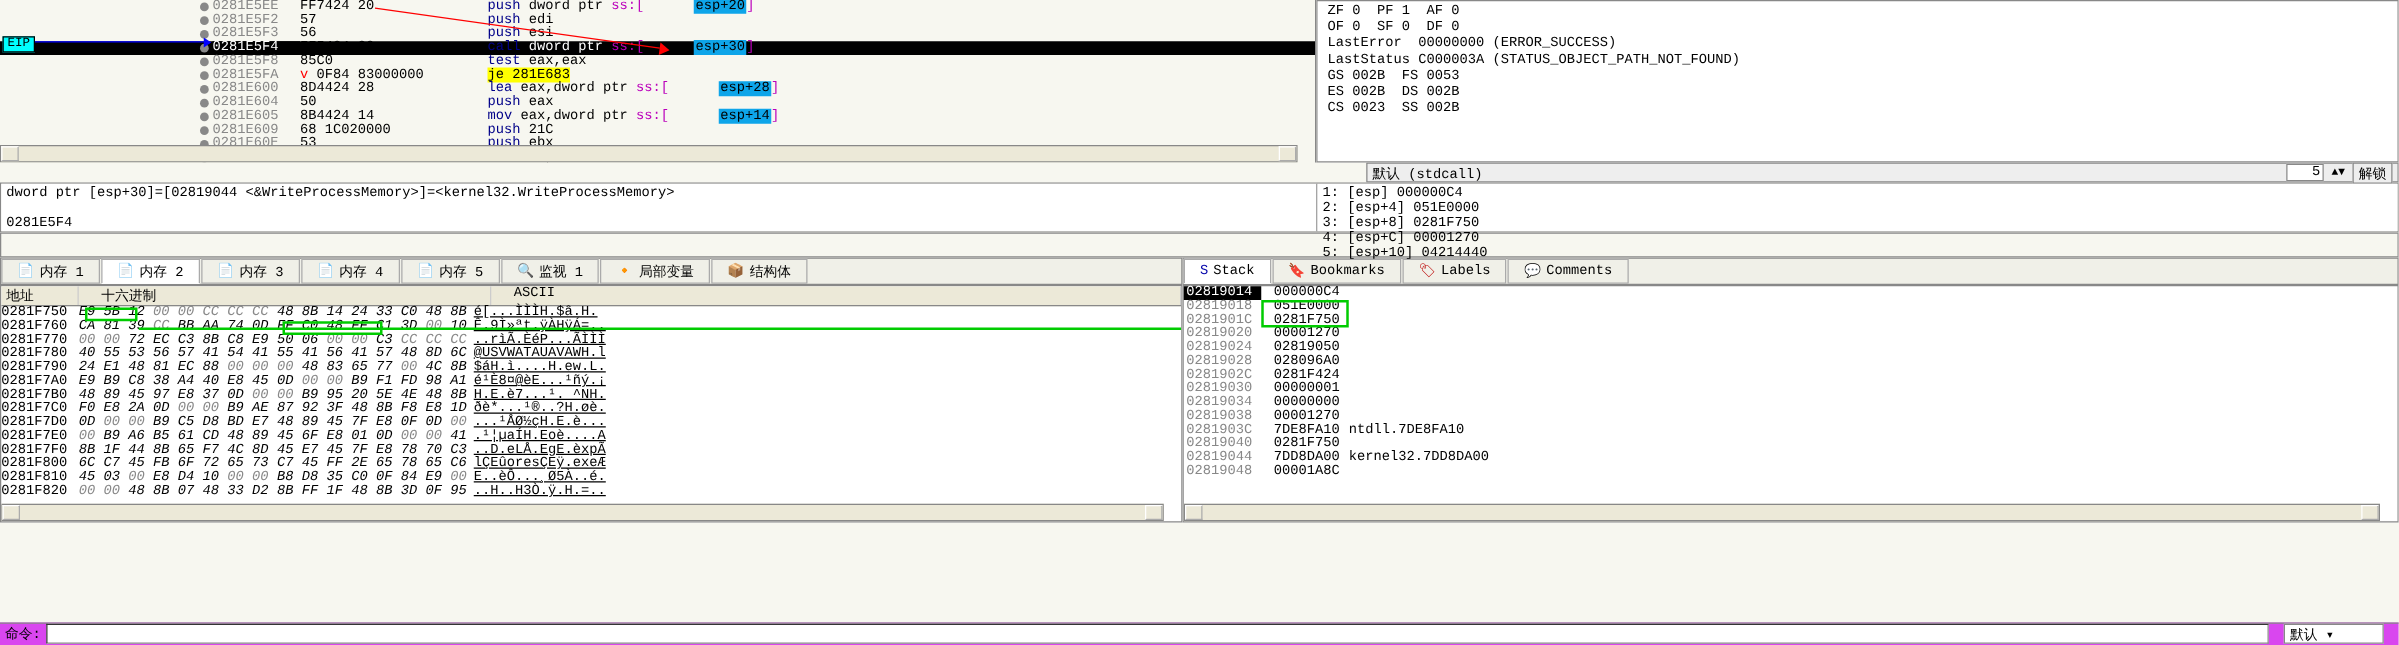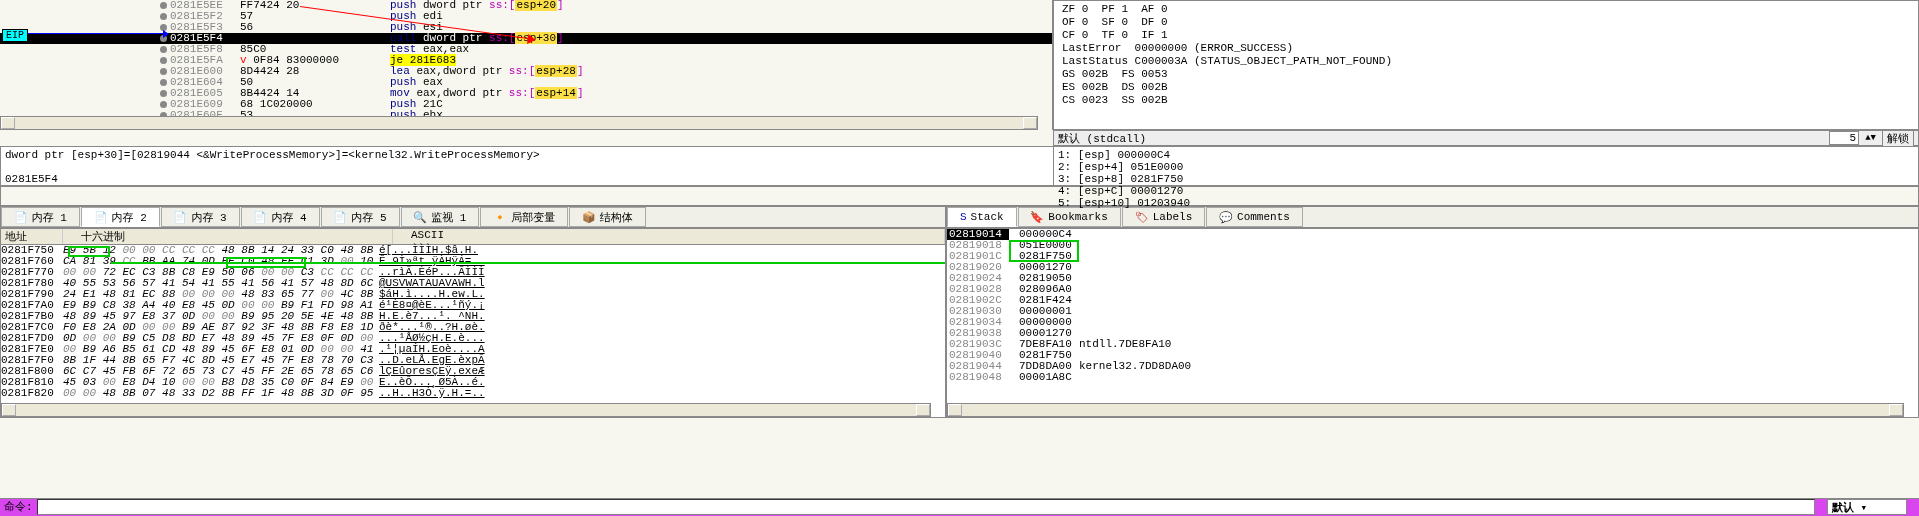--- a/index.html
+++ b/index.html
@@ -10,21 +10,21 @@
 .disasm-row.current { background:#000; color:#fff; }
 .bp-col { width:170px; display:flex; justify-content:flex-end; padding-right:3px; }
 .bp-dot { width:7px; height:7px; background:#888; border-radius:50%; }
 .addr-col { width:70px; color:#888; }
 .addr-col.cur { color:#fff; background:#000; }
 .bytes-col { width:150px; color:#000; }
 .instr-col { flex:1; }
 .instr-col .mn { color:#008; }
 .instr-col .seg { color:#b0b; }
 .instr-col .br { color:#b0b; }
-.instr-col .bracket { background:#fde047; color:#000; padding:0 1px; }
+.instr-col .bracket { background:#0ea5e9; color:#000; padding:0 1px;margin-left:40px; }
 .instr-col .je { background:#ff0; color:#000; }
 .eip-label { position:absolute; left:2px; top:29px; background:#0ff; color:#000; padding:0 3px; border:1px solid #000; font-size:10px; z-index:5; }
 .eip-arrow { position:absolute; left:28px; top:33px; width:135px; height:1px; background:#00f; z-index:4; }
 .eip-arrow::after { content:''; position:absolute; right:-6px; top:-3px; border-left:6px solid #00f; border-top:4px solid transparent; border-bottom:4px solid transparent; }
 .red-arrow { position:absolute; left:300px; top:6px; width:230px; height:1px; background:#f00; transform-origin:left; transform:rotate(8deg); z-index:3; }
 .red-arrow::after { content:''; position:absolute; right:-8px; top:-4px; border-left:8px solid #f00; border-top:5px solid transparent; border-bottom:5px solid transparent; }
 .reg-panel { flex:1; background:#fff; padding:2px 8px; border:1px solid #888; }
 .reg-line { line-height:13px; white-space:pre; }
 .mid-bar { display:flex; height:40px; border:1px solid #888; }
 .expr-box { width:1053px; background:#fff; padding:2px 4px; border-right:1px solid #888; }
@@ -47,21 +47,21 @@
 .stack-row { display:flex; height:11px; line-height:11px; }
 .stack-addr { width:62px; color:#888; padding-left:2px; }
 .stack-addr.black { background:#000; color:#fff; }
 .stack-val { width:70px;padding-left:10px; }
 .stack-cmt { flex:1; }
 .green-box { position:absolute; border:2px solid #0c0; pointer-events:none; z-index:10; }
 .green-arrow-line { position:absolute; height:2px; background:#0c0; z-index:9; }
 .cmd-bar { position:absolute; bottom:0; left:0; right:0; height:18px; display:flex; background:#d946ef; border-top:1px solid #888; }
 .cmd-lbl { padding:0 4px; }
 .cmd-input { flex:1; background:#fff; border:1px inset #888; height:16px; }
-.cmd-sel { width:80px; border:1px solid #888; background:#fff; margin:0 12px; height:16px; padding:0 4px;font-weight:bold; }
+.cmd-sel { width:80px; border:1px solid #888; background:#fff; margin:0 12px; height:16px; padding:0 4px; }
 .sb-h { position:absolute; bottom:0; left:0; right:14px; height:14px; background:#ece9d8; border:1px solid #888; display:flex; }
 .sb-btn { width:14px; height:12px; background:#ece9d8; border:1px outset #fff; }
 .unlock-btn { border:1px solid #888; padding:0 4px; background:#eee; }
 .spinner { border:1px solid #888; width:30px; display:inline-block; background:#fff; text-align:right; padding-right:2px; }
 </style>
 </head>
 <body>
 
 <div class="main">
   <div class="disasm-panel">
@@ -169,56 +169,55 @@
     <div class="sb-h">
         <div class="sb-btn"></div>
         <div style="flex:1"></div>
         <div class="sb-btn"></div>
       </div>
   </div>
   <div class="reg-panel">
     <div id="reg-content">
         <div class="reg-line">ZF 0  PF 1  AF 0</div>
         <div class="reg-line">OF 0  SF 0  DF 0</div>
-        <div class="reg-line">CF 0  TF 0  IF 1</div>
         <div class="reg-line"></div>
         <div class="reg-line">LastError  00000000 (ERROR_SUCCESS)</div>
         <div class="reg-line">LastStatus C000003A (STATUS_OBJECT_PATH_NOT_FOUND)</div>
         <div class="reg-line"></div>
         <div class="reg-line">GS 002B  FS 0053</div>
         <div class="reg-line">ES 002B  DS 002B</div>
         <div class="reg-line">CS 0023  SS 002B</div>
       </div>
   </div>
 </div>
 
 <div style="display:flex;height:16px;">
   <div style="width:1053px"></div>
-  <div style="flex:1;background:#eee;border:1px solid #888;display:flex;align-items:center;padding:0 4px;gap:6px;">
+  <div style="flex:1;background:#eee;border:1px solid #888;display:flex;align-items:center;padding:0 4px;gap:6px;margin-left:40px;">
     <span>默认 (stdcall)</span>
     <span style="flex:1"></span>
     <span class="spinner">5</span>
     <span style="font-size:9px;">▲▼</span>
     <span class="unlock-btn">解锁</span>
   </div>
 </div>
 
 <div class="mid-bar">
   <div class="expr-box">
     <div class="expr-line">dword ptr [esp+30]=[02819044 &lt;&amp;WriteProcessMemory&gt;]=&lt;kernel32.WriteProcessMemory&gt;</div>
     <div style="height:11px"></div>
     <div class="expr-line">0281E5F4</div>
   </div>
   <div class="param-box">
     <div id="param-lines">
         <div class="param-line">1: [esp] 000000C4</div>
         <div class="param-line">2: [esp+4] 051E0000</div>
         <div class="param-line">3: [esp+8] 0281F750</div>
         <div class="param-line">4: [esp+C] 00001270</div>
-        <div class="param-line">5: [esp+10] 01203940</div>
+        <div class="param-line">5: [esp+10] 04214440</div>
       </div>
   </div>
 </div>
 
 <div style="height:20px;background:#f7f7f0;border:1px solid #888;"></div>
 
 <div style="display:flex">
   <div class="tabs-row" style="width:946px;">
     <div id="mem-tabs" style="display:flex">
         <div class="tab">

